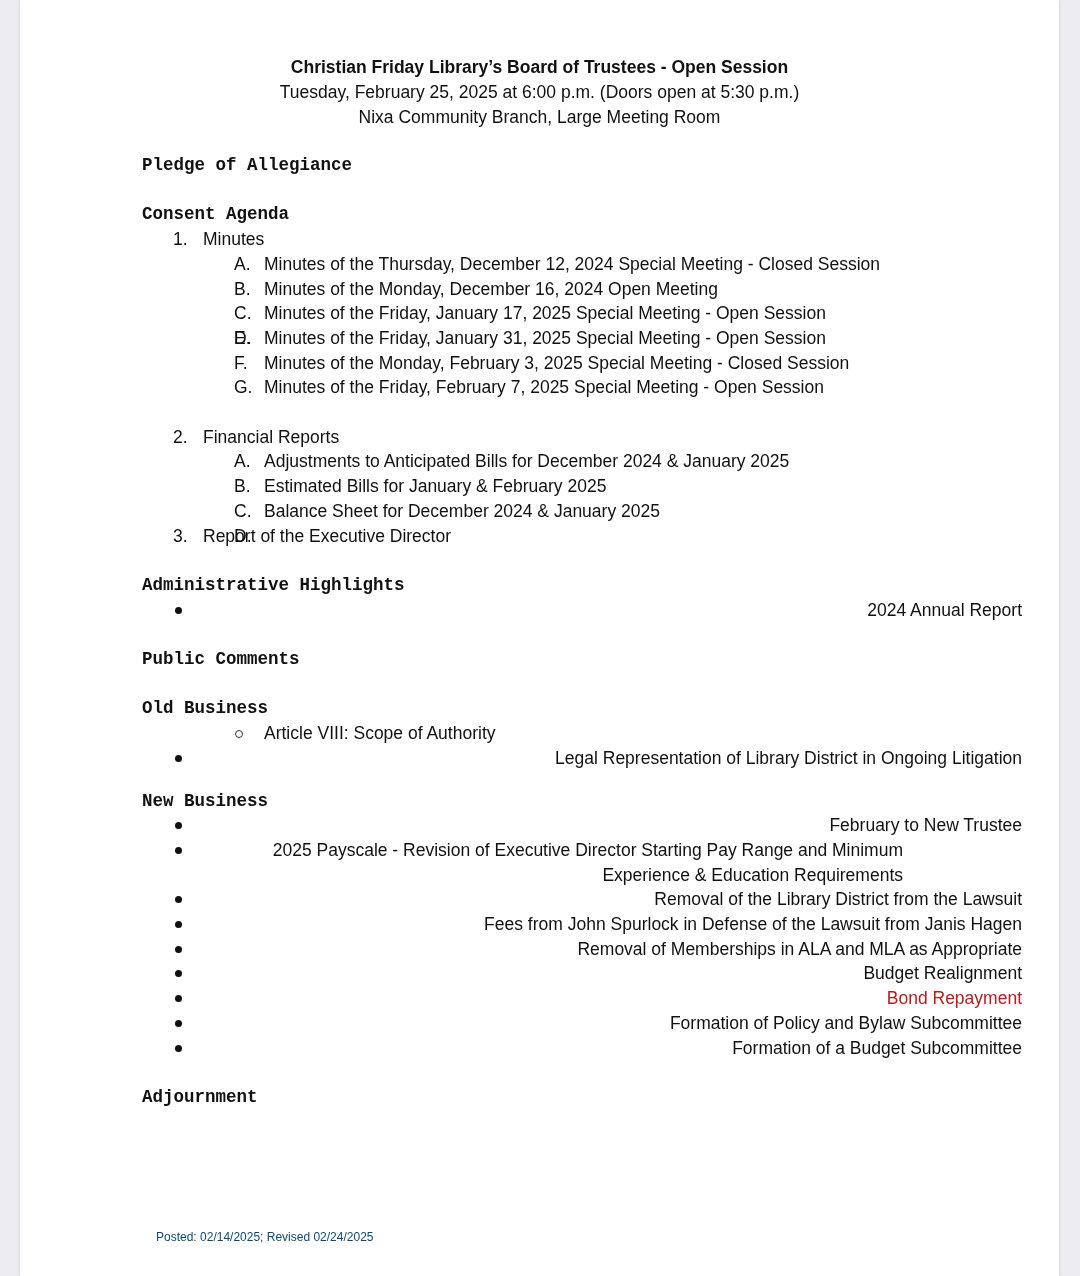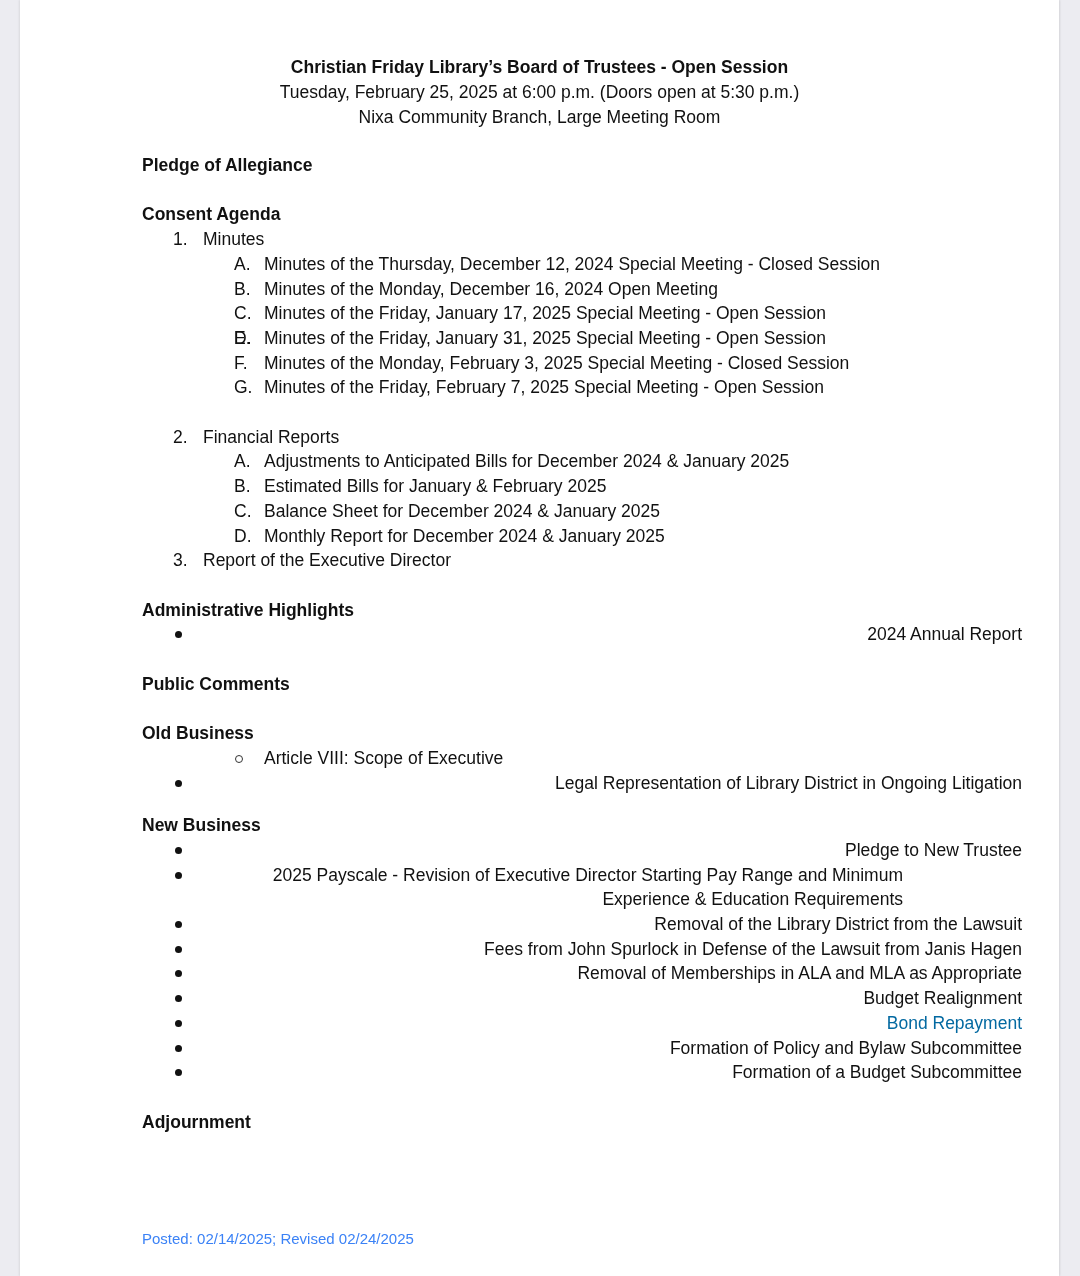--- a/index.html
+++ b/index.html
@@ -40,20 +40,21 @@
       position: absolute;
       left: 122px;
       top: 153px;
       width: 880px;
       font-size: 17.5px;
       line-height: 24.7px;
     }
     .section-heading {
       font-weight: bold;
       margin: 0;
+      font-family: Liberation Mono, monospace;
     }
     .gap {
       height: 24.7px;
     }
     .row {
       position: relative;
       white-space: nowrap;
     }
     .marker {
       position: absolute;
@@ -80,27 +81,27 @@
       height: 6px;
       border-radius: 50%;
       border: 1.2px solid #333;
       top: 9px;
       left: 93px !important;
     }
     .wrap {
       white-space: normal;
       width: 700px;
     }
-    .muted { color: #0369a1; }
+    .muted { color: #b91c1c; }
     .footer {
       position: absolute;
-      left: 122px;
+      left: 136px;
       top: 1230px;
-      font-size: 15px;
-      color: #3b82f6;
+      font-size: 12px;
+      color: #0c4a6e;
     }
   </style>
 </head>
 <body>
 
 <div class="page">
 
   <div class="header">
     <div class="title">Christian Friday Library’s Board of Trustees - Open Session</div>
     <div>Tuesday, February 25, 2025 at 6:00 p.m. (Doors open at 5:30 p.m.)</div>
@@ -158,53 +159,52 @@
     <div class="row lvl2">
       <span class="marker">B.</span>
       <span>Estimated Bills for January &amp; February 2025</span>
     </div>
     <div class="row lvl2">
       <span class="marker">C.</span>
       <span>Balance Sheet for December 2024 &amp; January 2025</span>
     </div>
     <div class="row lvl2">
       <span class="marker">D.</span>
-      <span>Monthly Report for December 2024 &amp; January 2025</span>
     </div>
     <div class="row lvl1">
       <span class="marker">3.</span>
       <span>Report of the Executive Director</span>
     </div>
     <div class="gap"></div>
 
     <div class="section-heading">Administrative Highlights</div>
     <div class="row blvl1">
       <span class="marker bullet-dot"></span>
       <span>2024 Annual Report</span>
     </div>
     <div class="gap"></div>
 
     <div class="section-heading">Public Comments</div>
     <div class="gap"></div>
 
     <div class="section-heading">Old Business</div>
     <div class="row blvl2">
       <span class="marker bullet-circle"></span>
-      <span>Article VIII: Scope of Executive</span>
+      <span>Article VIII: Scope of Authority</span>
     </div>
     <div class="row blvl1">
       <span class="marker bullet-dot"></span>
       <span>Legal Representation of Library District in Ongoing Litigation</span>
     </div>
     <div style="height: 18px;"></div>
 
     <div class="section-heading">New Business</div>
     <div class="row blvl1">
       <span class="marker bullet-dot"></span>
-      <span>Pledge to New Trustee</span>
+      <span>February to New Trustee</span>
     </div>
     <div class="row blvl1 wrap">
       <span class="marker bullet-dot"></span>
       <span>2025 Payscale - Revision of Executive Director Starting Pay Range and Minimum Experience &amp; Education Requirements</span>
     </div>
     <div class="row blvl1">
       <span class="marker bullet-dot"></span>
       <span>Removal of the Library District from the Lawsuit</span>
     </div>
     <div class="row blvl1">

